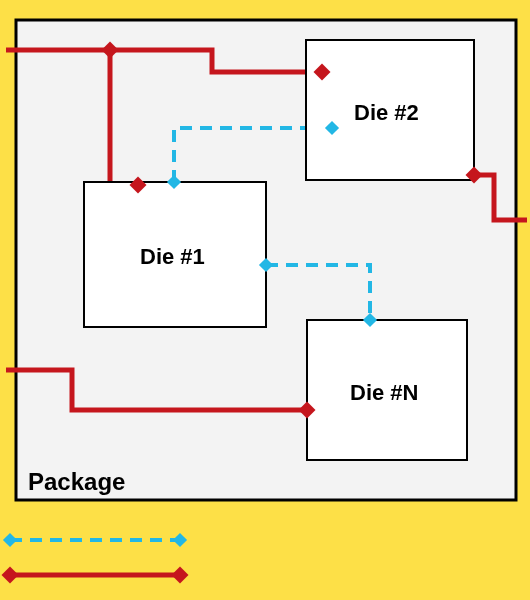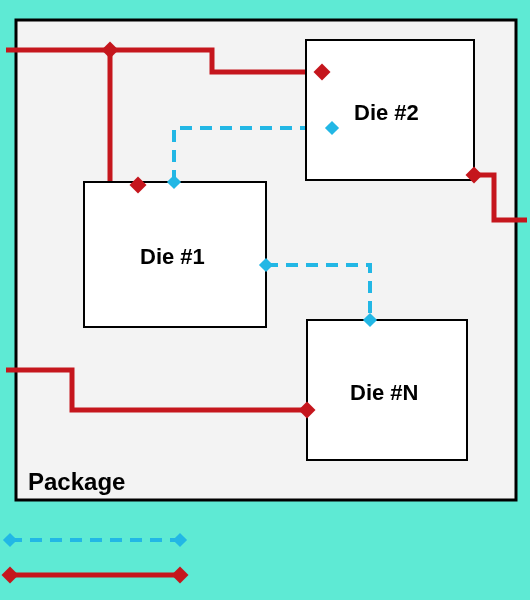--- a/index.html
+++ b/index.html
@@ -1,16 +1,16 @@
 <!DOCTYPE html>
 <html><head>
 <meta charset="utf-8">
 <style>
   html,body{margin:0;padding:0;background:#fff;font-family:Arial,Helvetica,sans-serif}
-  .stage{position:relative;width:530px;height:600px;background:#5eead4}
+  .stage{position:relative;width:530px;height:600px;background:#fde047}
   svg{position:absolute;top:0;left:0}
   .pkg-fill{fill:#f3f3f3}
   .pkg-stroke{stroke:#000;stroke-width:3;fill:none}
   .die-box{fill:#fff;stroke:#000;stroke-width:2}
   .red-wire{stroke:#c5161d;stroke-width:5;fill:none;stroke-linejoin:miter}
   .blue-wire{stroke:#22b7e5;stroke-width:4;fill:none;stroke-linejoin:miter;stroke-dasharray:12 8}
   .node-red{fill:#c5161d}
   .node-blue{fill:#22b7e5}
   .lbl{font-weight:700;fill:#000}
   .lbl-pkg{font-size:24px}

